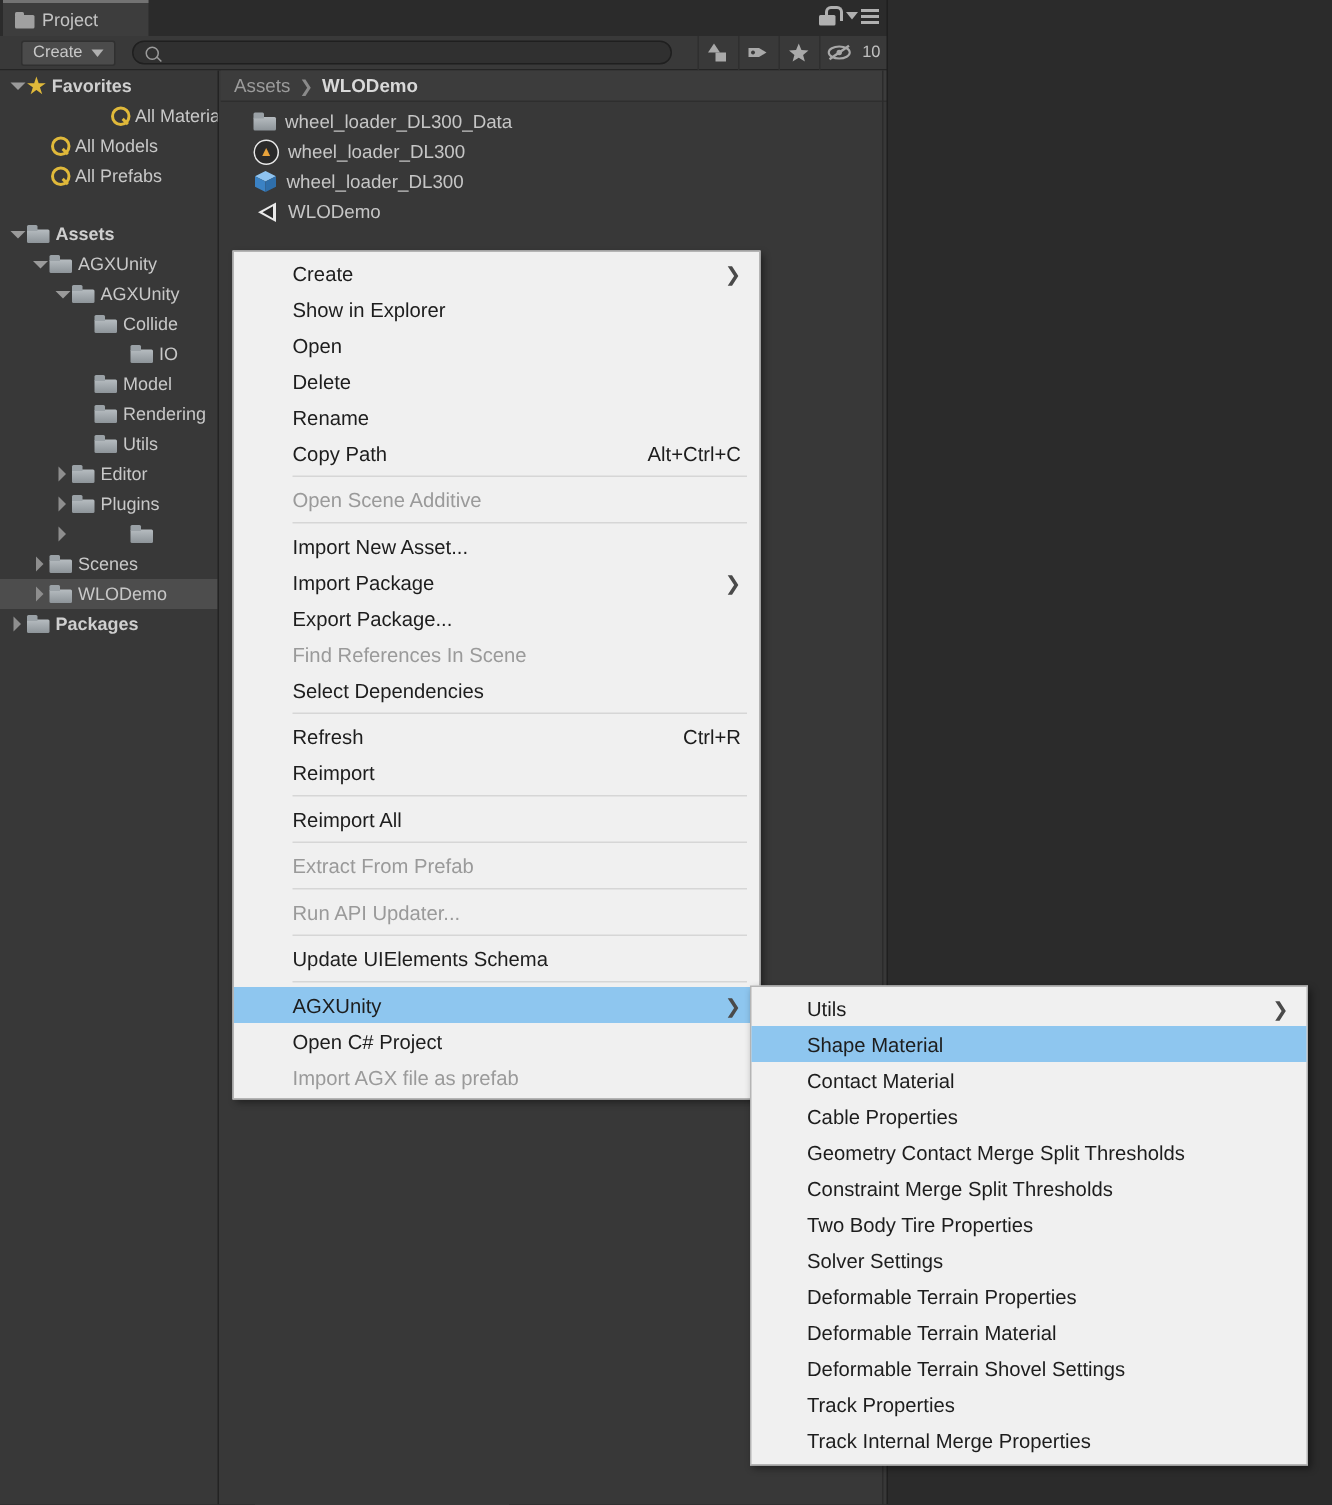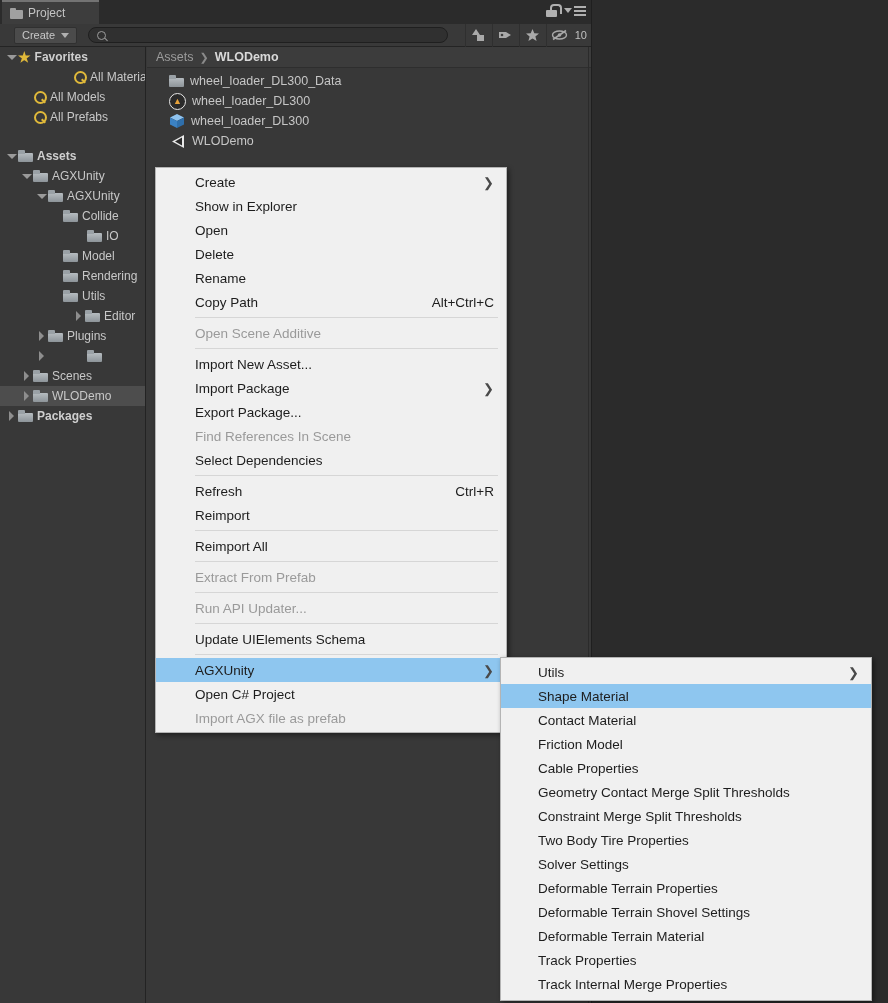--- a/index.html
+++ b/index.html
@@ -295,21 +295,21 @@
           <div class="tree-row" style="padding-left: 51px;">
             <span class="tw"></span>
             <span class="folder-ic"></span>
             <span>Rendering</span>
           </div>
           <div class="tree-row" style="padding-left: 51px;">
             <span class="tw"></span>
             <span class="folder-ic"></span>
             <span>Utils</span>
           </div>
-          <div class="tree-row" style="padding-left: 36px; margin-left: 37px;">
+          <div class="tree-row" style="padding-left: 36px;">
             <span class="tw right"></span>
             <span class="folder-ic"></span>
             <span>Editor</span>
           </div>
           <div class="tree-row" style="padding-left: 36px;">
             <span class="tw right"></span>
             <span class="folder-ic"></span>
             <span>Plugins</span>
           </div>
           <div class="tree-row" style="padding-left: 36px; gap: 39px;">
@@ -460,47 +460,44 @@
         <span>Utils</span>
         <span class="arrow">❯</span>
       </div>
       <div class="mi hl">
         <span>Shape Material</span>
       </div>
       <div class="mi">
         <span>Contact Material</span>
       </div>
       <div class="mi">
-        <span>Friction Model</span>
-      </div>
-      <div class="mi">
         <span>Cable Properties</span>
       </div>
       <div class="mi">
         <span>Geometry Contact Merge Split Thresholds</span>
       </div>
       <div class="mi">
         <span>Constraint Merge Split Thresholds</span>
       </div>
       <div class="mi">
         <span>Two Body Tire Properties</span>
       </div>
       <div class="mi">
         <span>Solver Settings</span>
       </div>
       <div class="mi">
         <span>Deformable Terrain Properties</span>
       </div>
       <div class="mi">
+        <span>Deformable Terrain Material</span>
+      </div>
+      <div class="mi">
         <span>Deformable Terrain Shovel Settings</span>
       </div>
       <div class="mi">
-        <span>Deformable Terrain Material</span>
-      </div>
-      <div class="mi">
         <span>Track Properties</span>
       </div>
       <div class="mi">
         <span>Track Internal Merge Properties</span>
       </div>
     </div>
 
 </div>
 
 </body></html>

